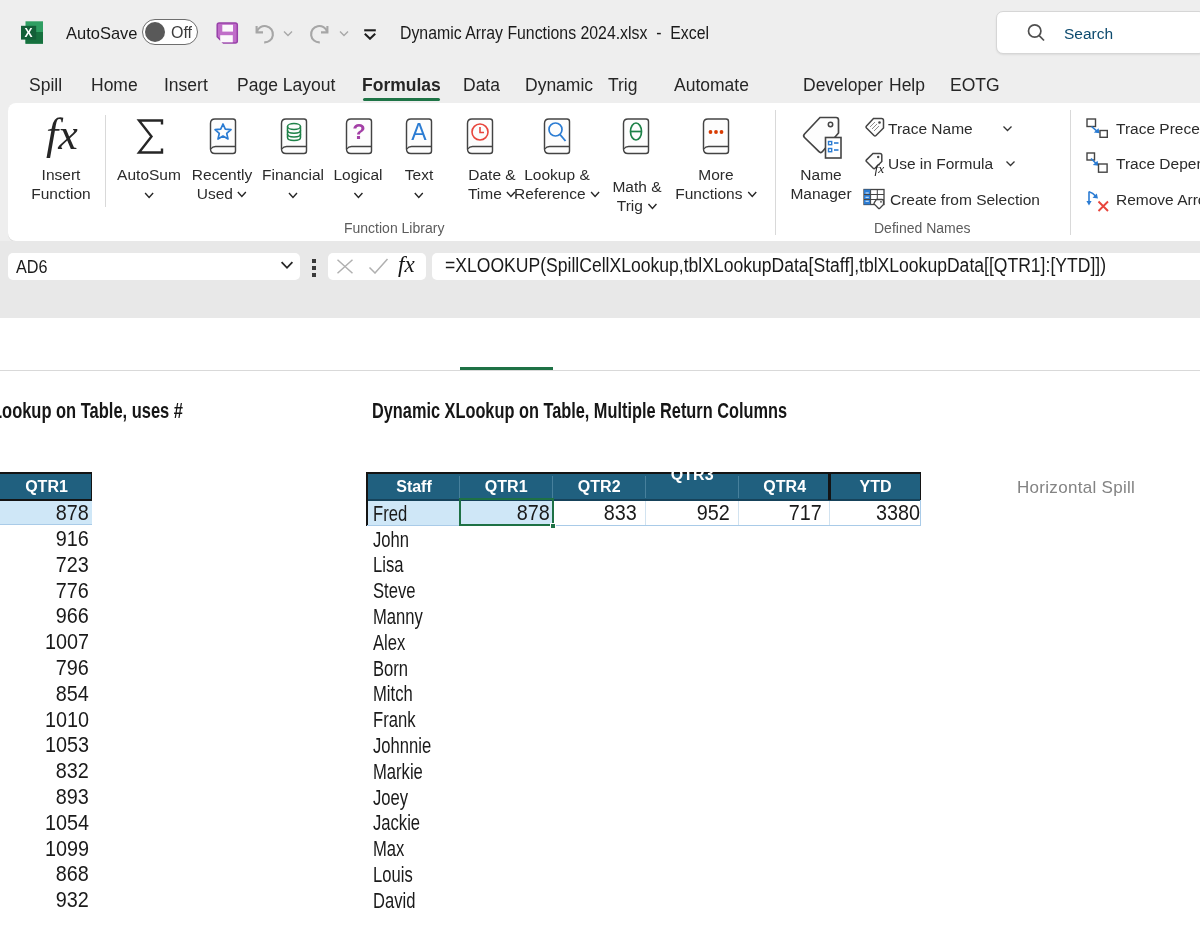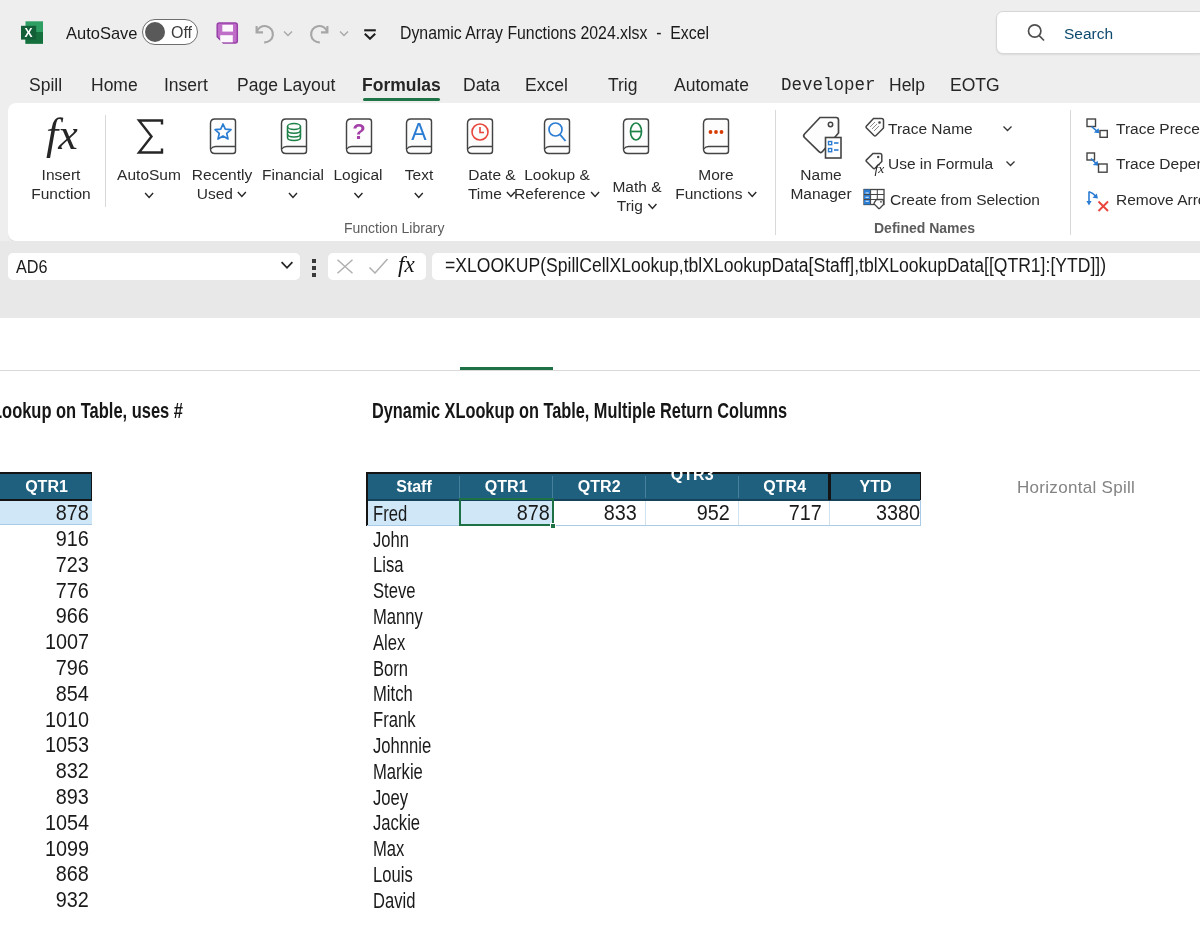--- a/index.html
+++ b/index.html
@@ -70,24 +70,24 @@
 </div>
 
 <div id="tabs">
 <div class="tab" style="left:29px;">Spill</div>
 <div class="tab" style="left:91px;">Home</div>
 <div class="tab" style="left:164px;">Insert</div>
 <div class="tab" style="left:237px;">Page Layout</div>
 <div class="tab" style="left:362px; font-weight:bold;">Formulas</div>
 <div class="abs" style="left:363px; top:98px; width:77px; height:3.3px; background:#1e7446; border-radius:2px;"></div>
 <div class="tab" style="left:463px;">Data</div>
-<div class="tab" style="left:525px;">Excel</div>
+<div class="tab" style="left:525px;">Dynamic</div>
 <div class="tab" style="left:608px;">Trig</div>
 <div class="tab" style="left:674px;">Automate</div>
-<div class="tab" style="left:781px;font-family:Liberation Mono, monospace;">Developer</div>
+<div class="tab" style="left:803px;">Developer</div>
 <div class="tab" style="left:889px;">Help</div>
 <div class="tab" style="left:950px;">EOTG</div>
 </div>
 
 <div id="ribbon">
 
 <div class="abs" style="left:46px; top:109px; width:40px; height:46px; font-size:44px; font-style:italic; font-family:'Liberation Serif',serif; color:#262626;">fx</div>
 <div class="rlabel" style="left:61px; top:164.5px;">Insert<br>Function</div>
 <div class="sep" style="left:105px; top:115px; height:92px;"></div>
 
@@ -215,21 +215,21 @@
 
 <svg class="abs" style="left:863px; top:188px;" width="25" height="23" viewBox="0 0 25 23">
   <rect x="1" y="1.5" width="20" height="15" fill="#fff" stroke="#444" stroke-width="1.3"></rect>
   <rect x="1" y="1.5" width="6.6" height="15" fill="#2b7cd3"></rect>
   <path d="M2.5,5 H5.8 M2.5,9.3 H5.8 M2.5,13.2 H5.8" stroke="#eaf3fb" stroke-width="1.1"></path>
   <path d="M7.6,1.5 V16.5 M14.3,1.5 V16.5 M1,6.5 H21 M1,11.5 H21" stroke="#444" stroke-width="1"></path>
   <path d="M13.5,11.5 L19,11.5 Q20.5,11.5 20.5,13 L20.5,16.5 L16.8,20.2 Q16.1,20.9 15.4,20.2 L11.3,16.1 Q10.6,15.4 11.3,14.7 Z" fill="#fdfdfd" stroke="#444" stroke-width="1.3"></path>
   <circle cx="18" cy="13.8" r="0.9" fill="#444"></circle>
 </svg>
 <div class="abs" style="left:890px; top:190.5px; font-size:15.5px; color:#2b2b2b;">Create from Selection</div>
-<div class="glabel" style="left:874px; top:220px;font-weight:bold;">Defined Names</div>
+<div class="glabel" style="left:874px; top:220px;">Defined Names</div>
 <div class="sep" style="left:1070px; top:110px; height:125px;"></div>
 
 <svg class="abs" style="left:1086px; top:118px;" width="24" height="21" viewBox="0 0 24 21">
   <rect x="1" y="1" width="8.5" height="7.5" fill="none" stroke="#444" stroke-width="1.4"></rect>
   <path d="M5.5,8.5 L11.6,13.6" stroke="#2b7cd3" stroke-width="1.6" fill="none"></path>
   <path d="M13.6,15.3 L7.8,14.6 L12.5,10.2 Z" fill="#2b7cd3"></path>
   <rect x="14" y="12.5" width="7.3" height="6.8" fill="none" stroke="#444" stroke-width="1.4"></rect>
 </svg>
 <div class="abs" style="left:1116px; top:119.5px; font-size:15.5px; color:#2b2b2b;">Trace Precedents</div>
 

